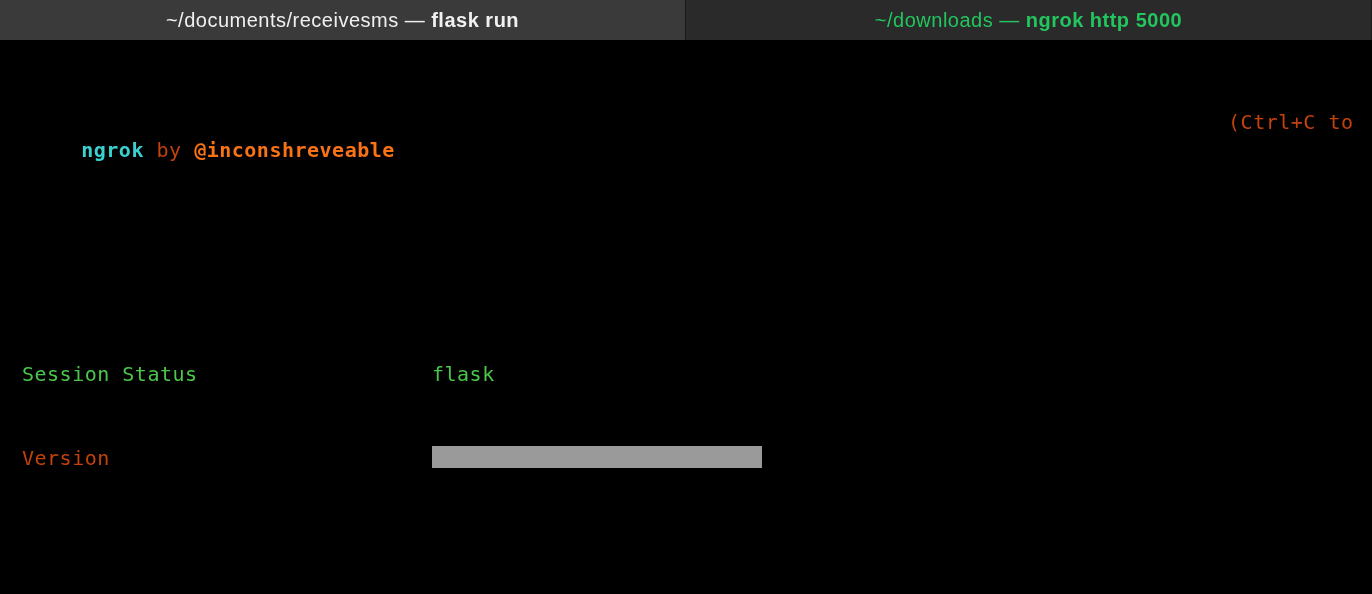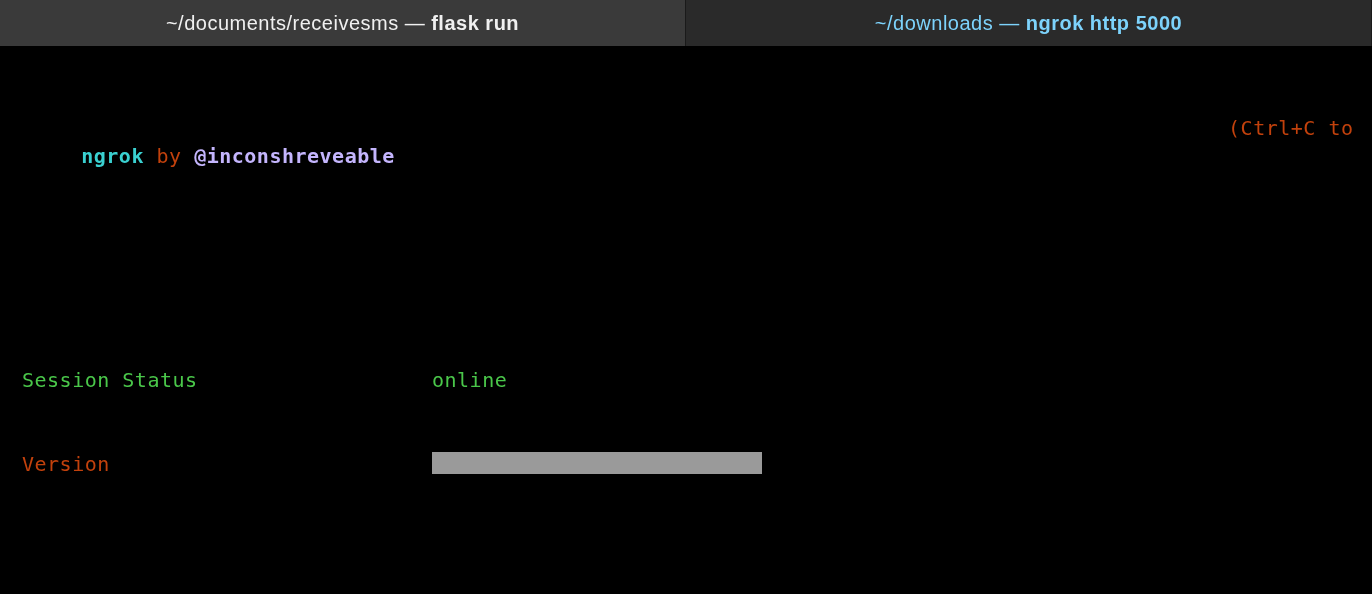--- a/index.html
+++ b/index.html
@@ -8,49 +8,49 @@
       background: #000;
       color: #e8e8e8;
       font-size: 20px;
       width: 1372px;
       height: 594px;
       overflow: hidden;
       letter-spacing: 0.5px;
     }
     .tabbar {
       display: flex;
-      height: 46px;
+      height: 40px;
       background: #2a2a2a;
     }
     .tab {
       flex: 1;
       display: flex;
       align-items: center;
       justify-content: center;
       font-family: -apple-system, BlinkMacSystemFont, "Helvetica Neue", sans-serif;
       font-size: 20px;
-      color: #7dd3fc;
+      color: #22c55e;
       border-right: 1px solid #1a1a1a;
       cursor: pointer;
     }
     .tab.active {
       background: #3a3a3a;
       color: #f0f0f0;
     }
     .tab .tab-path { font-weight: 400; }
     .tab .tab-sep { margin: 0 6px; }
     .tab .tab-cmd { font-weight: 600; }
     .terminal {
       padding: 12px 6px 0 6px;
       line-height: 28px;
       white-space: pre;
     }
     .header-line { display: flex; justify-content: space-between; }
     .c-cyan { color: #3ad1d1; font-weight: bold; }
-    .c-blue { color: #c4b5fd; font-weight: bold; }
+    .c-blue { color: #f97316; font-weight: bold; }
     .c-green { color: #4ac74a; }
     .c-white { color: #c2410c; }
     .row { display: flex; margin-left: 16px; }
     .label-col { width: 410px; flex-shrink: 0; }
     .redacted {
       display: inline-block;
       width: 330px;
       height: 22px;
       background: #9a9a9a;
       vertical-align: text-top;
@@ -77,21 +77,21 @@
   <div class="header-line">
     <span>
       <span class="c-cyan">ngrok</span><span class="c-white"> by </span><span class="c-blue">@inconshreveable</span>
     </span>
     <span class="c-white">(Ctrl+C to </span>
   </div>
   <div>&nbsp;</div>
 
   <div class="row">
     <span class="label-col c-green">Session Status</span>
-    <span class="c-green">online</span>
+    <span class="c-green">flask</span>
   </div>
   <div class="row">
     <span class="label-col c-white">Version</span>
     <span class="redacted"></span>
   </div>
   
   
   
   
   

